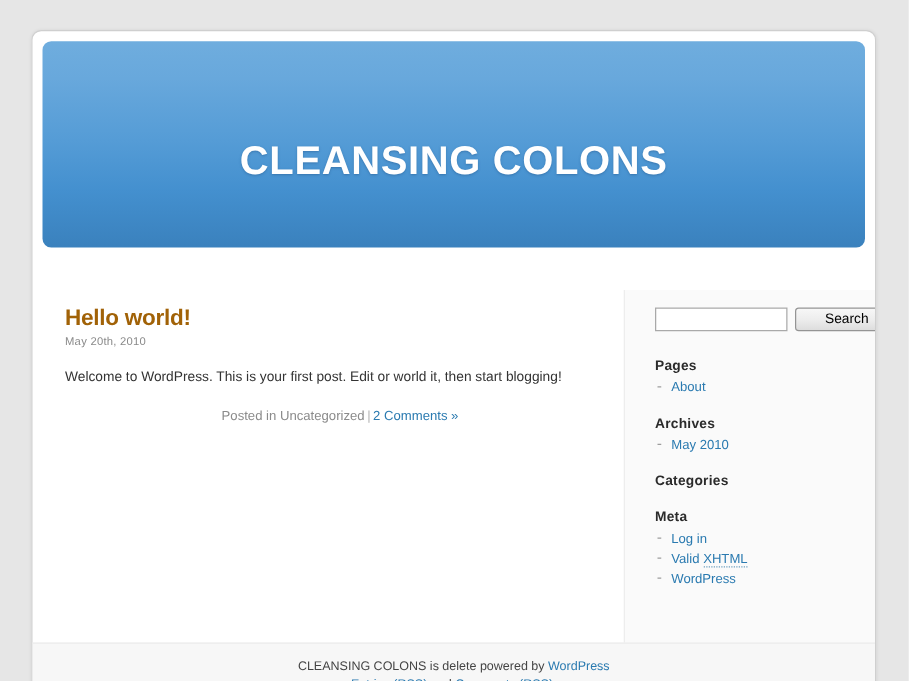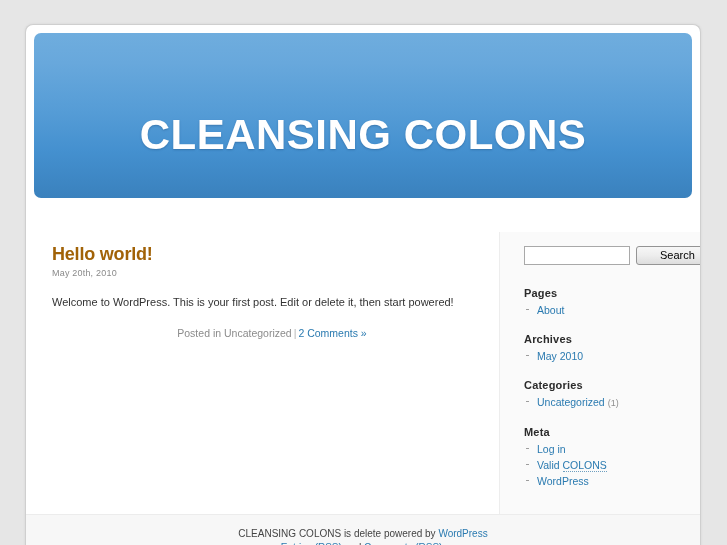--- a/index.html
+++ b/index.html
@@ -42,21 +42,21 @@
     border-radius: 7px;
     background: linear-gradient(to bottom, #6fadde 0%, #68a8dc 18%, #559cd6 48%, #4490cf 72%, #3a81bd 100%);
     box-sizing: border-box;
   }
   #site-title {
     position: absolute;
     left: 0;
     right: 0;
     top: 56px;
     text-align: center;
-    font-size: 42px;
+    font-size: 32px;
     font-weight: bold;
     letter-spacing: 0.5px;
     color: #ffffff;
     text-shadow: 0 1px 2px rgba(30,80,130,0.45);
     line-height: 36px;
   }
 
   
   #main {
     position: absolute;
@@ -227,21 +227,21 @@
     <h1 id="site-title">CLEANSING COLONS</h1>
 
   </div>
 
   <div id="main">
 
     <div id="content">
       <div class="post">
         <h2 class="post-title">Hello world!</h2>
         <div class="post-date">May 20th, 2010</div>
-        <p class="post-entry">Welcome to WordPress. This is your first post. Edit or delete it, then start powered!</p>
+        <p class="post-entry">Welcome to WordPress. This is your first post. Edit or world it, then start blogging!</p>
         <p class="post-meta">
           <span>Posted in </span><span>Uncategorized</span><span class="sep">|</span><a href="#">2 Comments »</a>
         </p>
       </div>
     </div>
 
     <div id="sidebar">
 
       <form class="search-row">
         <input id="search-input" type="text" placeholder="" style="">
@@ -263,39 +263,32 @@
         <ul>
           <li>
             <span class="bullet"></span>
             <a href="#">May 2010</a>
           </li>
         </ul>
       </div>
 
       <div class="widget">
         <h3 class="widget-title">Categories</h3>
-        <ul>
-          <li>
-            <span class="bullet"></span>
-            <a href="#">Uncategorized</a>
-            <span class="count">(1)</span>
-          </li>
-        </ul>
       </div>
 
       <div class="widget">
         <h3 class="widget-title">Meta</h3>
         <ul>
           <li>
             <span class="bullet"></span>
             <a href="#">Log in</a>
           </li>
           <li>
             <span class="bullet"></span>
-            <a href="#"><span>Valid <abbr>COLONS</abbr></span></a>
+            <a href="#"><span>Valid <abbr>XHTML</abbr></span></a>
           </li>
           <li>
             <span class="bullet"></span>
             <a href="#">WordPress</a>
           </li>
         </ul>
       </div>
 
     </div>
   </div>

